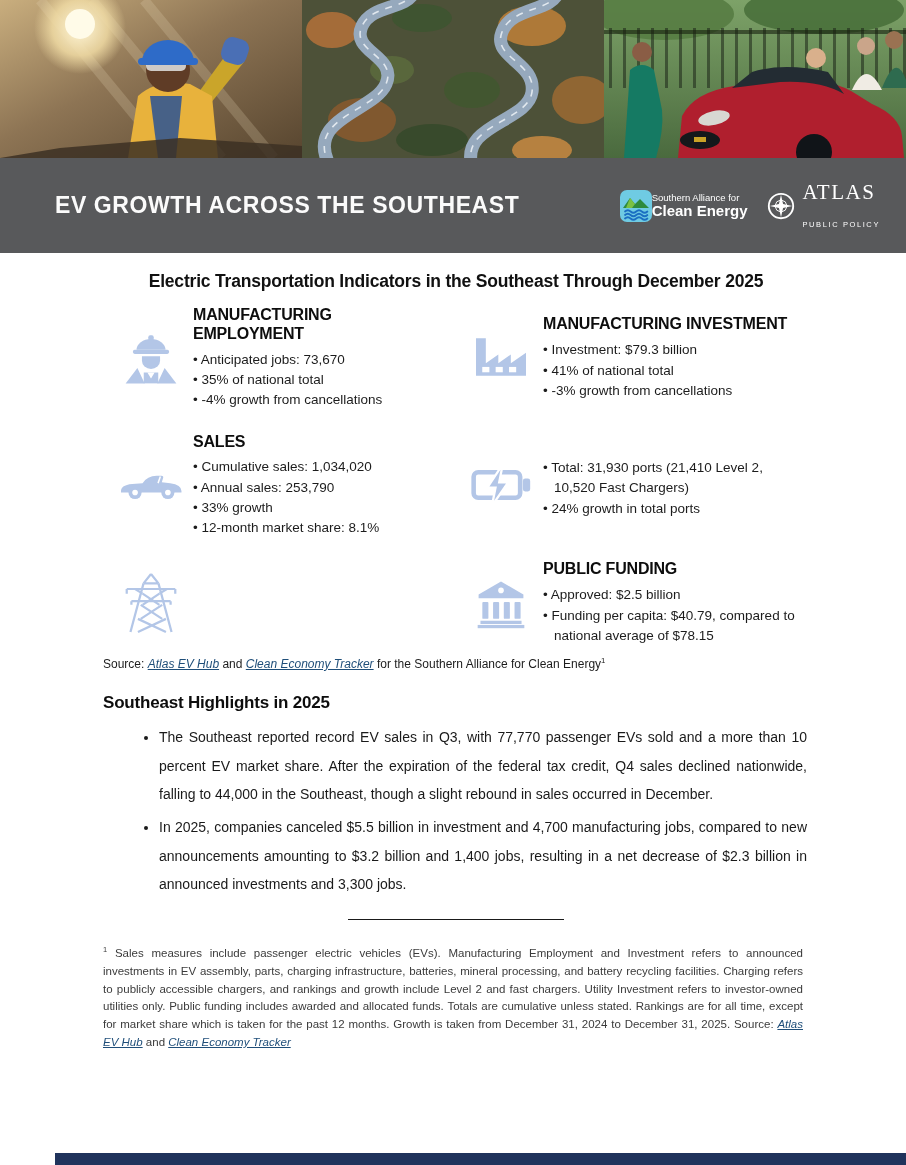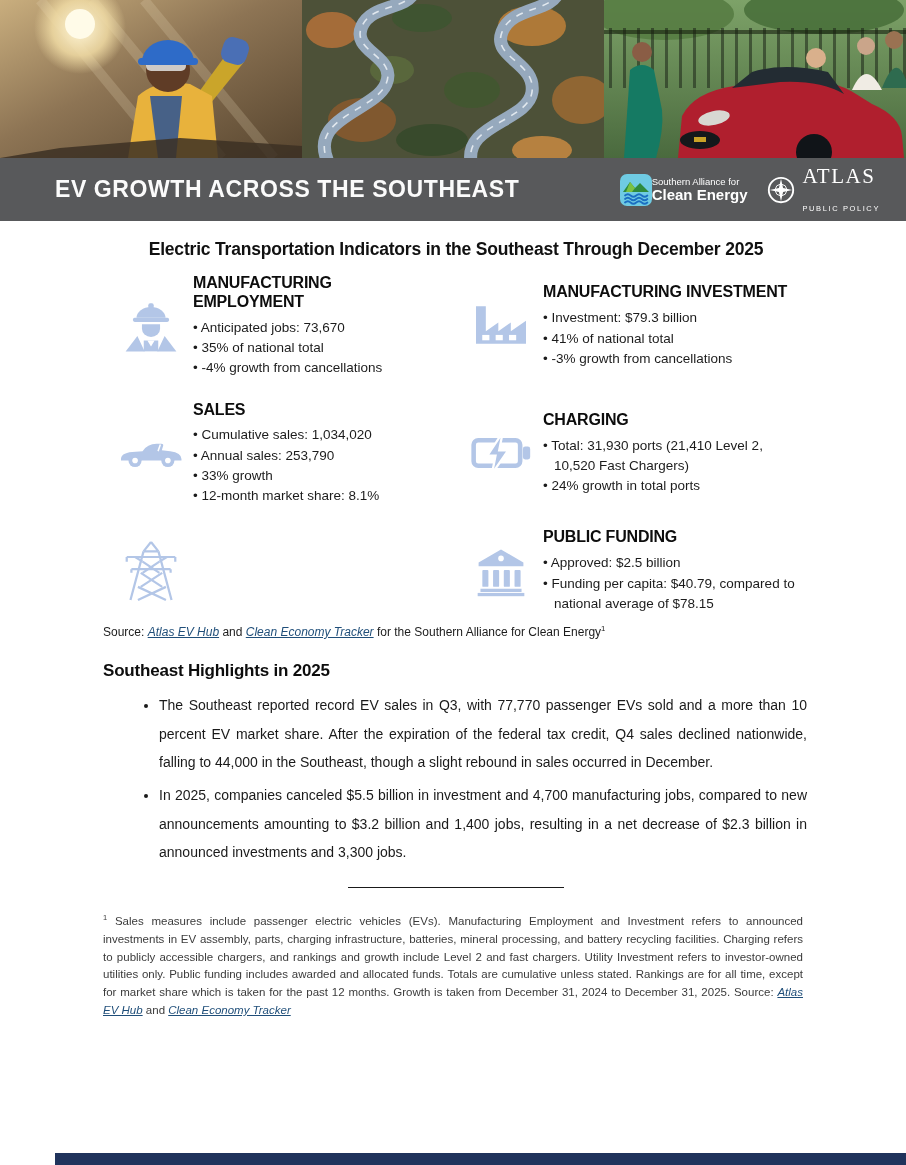--- a/index.html
+++ b/index.html
@@ -4,21 +4,21 @@
 <style>
   html,body{margin:0;padding:0;width:906px;height:1165px;overflow:hidden;background:#ffffff;
     font-family:"Liberation Sans",sans-serif;-webkit-font-smoothing:antialiased;}
   .page{position:relative;width:906px;height:1165px;background:#fff;}
 
   
   .hero{display:flex;height:158px;width:906px;}
   .hero svg{display:block;width:302px;height:158px;}
 
   
-  .band{height:63px;background:#58595b;display:flex;align-items:center;padding:0 26px 0 55px;box-sizing:border-box;}
+  .band{height:95px;background:#58595b;display:flex;align-items:center;padding:0 26px 0 55px;box-sizing:border-box;}
   .band-title{color:#fbfbfb;font-size:23px;font-weight:700;letter-spacing:.6px;font-stretch:condensed;}
   .band-logos{margin-left:auto;display:flex;align-items:center;gap:18px;}
   .sace{display:flex;align-items:center;}
   .sace-text{color:#fff;line-height:1.05;}
   .sace-line1{font-size:9.5px;font-weight:400;}
   .sace-line2{font-size:15px;font-weight:700;}
   .atlas{display:flex;align-items:center;gap:7px;}
   .atlas-text{color:#fff;line-height:1;}
   .atlas-line1{font-family:"Liberation Serif",serif;font-size:21px;letter-spacing:1.5px;font-weight:400;}
   .atlas-line2{font-size:7.5px;letter-spacing:1.6px;margin-top:18px;}
@@ -249,21 +249,20 @@
 
       <div class="indicator">
         <div class="ind-icon">
           <svg width="62" height="46" viewBox="0 0 68 48">
             <rect x="4" y="10" width="51" height="28" rx="5" fill="none" stroke="#b3c6e7" stroke-width="5"></rect>
             <rect x="58" y="17" width="8" height="14" rx="2.5" fill="#b3c6e7"></rect>
             <path d="M36 1 L19 27 h9 l-4 20 L42 21 h-10 z" fill="#b3c6e7" stroke="#ffffff" stroke-width="2.5"></path>
           </svg>
         </div>
         <div class="ind-body">
-          <div class="ind-title">CHARGING</div>
           <div class="ind-bullets">
             <div>Total: 31,930 ports (21,410 Level 2, 10,520 Fast Chargers)</div>
             <div>24% growth in total ports</div>
           </div>
         </div>
       </div>
 
       <div class="indicator">
         <div class="ind-icon">
           <svg width="56" height="64" viewBox="0 0 60 66">

